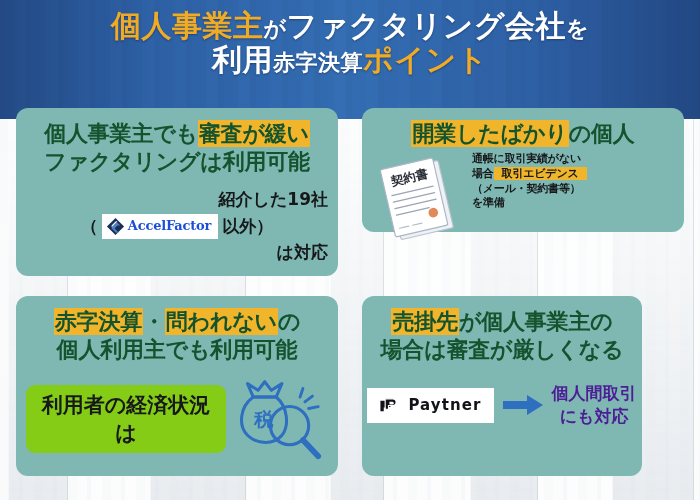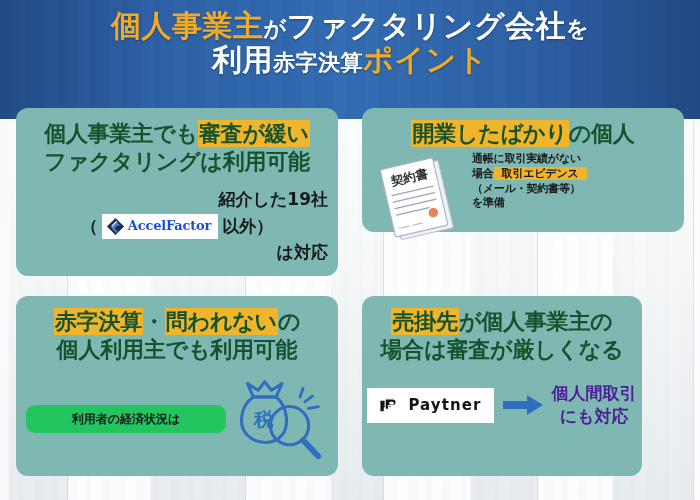--- a/index.html
+++ b/index.html
@@ -168,26 +168,26 @@
   .tr-text .hl { padding: 0 8px; }
 
   
   .bl-body {
     display: flex;
     align-items: center;
     margin-top: 12px;
     gap: 6px;
   }
   .pill {
-    background: #22c55e;
+    background: #84cc16;
     border-radius: 9px;
     padding: 6px 12px;
     text-align: center;
     font-weight: 800;
-    font-size: 12px;
+    font-size: 21px;
     line-height: 1.34;
     color: #17181a;
     flex: 1 1 auto;
   }
   .tax-illu {
     flex: 0 0 auto;
     width: 96px;
     height: 86px;
   }
 

